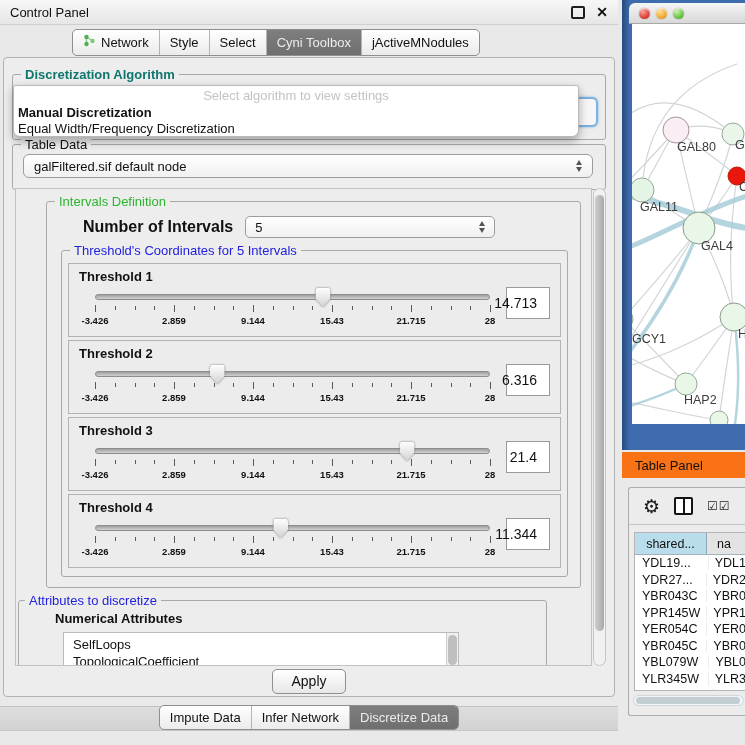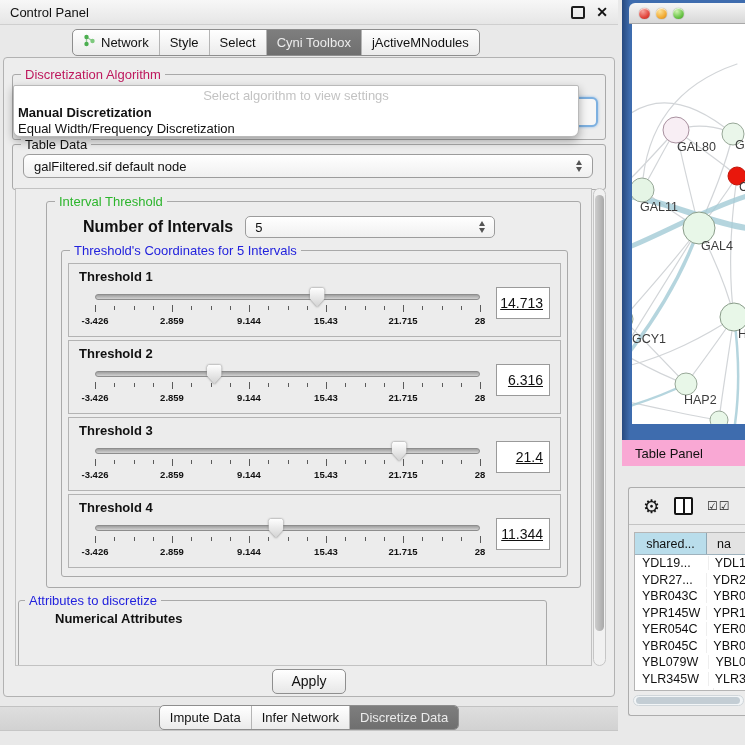--- a/index.html
+++ b/index.html
@@ -19,21 +19,21 @@
   .seg{display:flex;align-items:center;gap:5px;padding:4px 10px 5px;font-size:13px;
     border-left:1px solid #b5b5b5;white-space:nowrap;}
   .seg:first-child{border-left:none;}
   .seg.sel{background:linear-gradient(#7e7e7e,#6f6f6f);color:#ececec;}
   .tabbar{position:absolute;top:29px;left:72px;}
   .frame{position:absolute;left:3px;top:57px;width:612px;height:640px;background:#ededed;
     border:1px solid #b2b2b2;border-radius:4px;box-sizing:border-box;}
   .grp{position:absolute;border:1px solid #a9a9a9;border-radius:3px;}
   .grp-lbl{position:absolute;top:-8px;left:8px;background:#ededed;padding:0 4px;font-size:13px;white-space:nowrap;}
   .g-disc{left:8px;top:16px;width:592px;height:64px;}
-  .g-disc .grp-lbl{color:#be185d;}
+  .g-disc .grp-lbl{color:#0f766e;font-weight:bold;}
   .focus-frag{position:absolute;left:556px;top:39px;width:34px;height:26px;border:2px solid #7db0e0;
     border-radius:6px;background:#f6f6f6;box-shadow:0 0 3px #8ab8e4;z-index:5;}
   .popup{position:absolute;left:9px;top:27px;width:566px;height:52px;background:#fff;
     border:1px solid #b9b9b9;border-radius:2px 2px 7px 7px;box-shadow:0 4px 10px rgba(0,0,0,.32);
     z-index:40;font-size:13px;box-sizing:border-box;padding-top:2px;}
   .popup .ph{height:17px;text-align:center;color:#c3c3c3;}
   .popup .opt{height:16px;line-height:16px;padding-left:4px;}
   .popup .opt.b{font-weight:bold;}
   .g-td{left:8px;top:86px;width:592px;height:44px;}
   .mac-combo{position:absolute;left:10px;top:9px;right:12px;height:24px;border:1px solid #9c9c9c;
@@ -68,22 +68,22 @@
   .thumb{position:absolute;top:-2px;width:15px;height:19px;transform:translateX(-50%);
     filter:drop-shadow(0 0 1px #7a7a7a);}
   .thumb i{display:block;width:100%;height:100%;background:linear-gradient(#fefefe,#d2d2d2);
     clip-path:polygon(10% 0,90% 0,100% 12%,100% 55%,50% 100%,0 55%,0 12%);}
   .ticks{position:absolute;left:0;right:0;top:15px;height:8px;}
   .tick{position:absolute;width:1px;background:#5a5a5a;}
   .tick.mi{height:4px;top:1px;}
   .tick.ma{height:7px;top:0;}
   .tlbls{position:absolute;left:0;right:0;top:25px;height:12px;font-size:9.5px;font-weight:bold;}
   .tl{position:absolute;transform:translateX(-50%);white-space:nowrap;}
-  .val{width:54px;height:32px;margin-left:16px;margin-right:2px;background:#fff;border:1px solid #9a9a9a;
-    display:flex;align-items:center;justify-content:flex-end;padding-right:6px;font-size:14px;box-sizing:border-box;text-decoration:underline;}
+  .val{width:44px;height:32px;margin-left:16px;margin-right:2px;background:#fff;border:1px solid #9a9a9a;
+    display:flex;align-items:center;justify-content:flex-end;padding-right:12px;font-size:14px;box-sizing:border-box;}
   .g-attr{position:relative;margin:12px 44px 0 2px;border:1px solid #a9a9a9;border-radius:3px;
     padding:10px 10px 10px;height:92px;box-sizing:border-box;}
   .g-attr .grp-lbl{left:6px;}
   .na-lbl{font-weight:bold;font-size:13px;margin:0 0 6px 26px;}
   .attr-list{position:relative;margin-left:34px;width:396px;height:50px;background:#fff;
     border:1px solid #bbb;overflow:hidden;font-size:13px;padding:3px 0 0 9px;box-sizing:border-box;}
   .attr-item{height:17px;line-height:17px;}
   .attr-sb{position:absolute;right:0;top:0;bottom:0;width:11px;background:#f0f0f0;border-left:1px solid #ccc;}
   .attr-sb .ath{position:absolute;left:1px;right:1px;top:2px;height:30px;background:#bfbfbf;border-radius:5px;}
   .apply-row{position:absolute;left:0;right:0;top:611px;text-align:center;}
@@ -99,22 +99,22 @@
   .net-title{position:absolute;left:7px;top:3px;right:0;height:21px;
     background:linear-gradient(#f6f6f6,#d8d8d8);border-bottom:1px solid #a8a8a8;
     border-top-left-radius:6px;display:flex;align-items:center;padding-left:10px;gap:6px;box-sizing:border-box;}
   .tl-btn{width:11px;height:11px;border-radius:50%;box-shadow:inset 0 1px 1px rgba(255,255,255,.75),0 0 1px rgba(0,0,0,.55);}
   .tl-red{background:radial-gradient(circle at 35% 30%,#f7a49c,#e1443a 60%,#b02f26);}
   .tl-yellow{background:radial-gradient(circle at 35% 30%,#fbe29a,#f2ab33 60%,#c77f1d);}
   .tl-green{background:radial-gradient(circle at 35% 30%,#cff3b0,#69c446 60%,#449626);}
   .net-canvas{position:absolute;left:10px;top:24px;width:113px;height:400px;background:#fff;overflow:hidden;}
   .net-canvas svg{display:block;}
   
-  .tp-title{position:absolute;left:622px;top:440px;width:123px;height:26px;display:flex;
-    align-items:center;padding-left:13px;font-size:13px;background:#f9a8d4;box-sizing:border-box;}
+  .tp-title{position:absolute;left:622px;top:452px;width:123px;height:26px;display:flex;
+    align-items:center;padding-left:13px;font-size:13px;background:#f97316;box-sizing:border-box;}
   .tpanel{position:absolute;left:628px;top:487px;width:118px;height:229px;background:#ececec;
     border:1px solid #adadad;border-right:none;border-radius:3px 0 0 3px;box-sizing:border-box;}
   .tp-toolbar{position:absolute;left:0;top:0;right:0;height:37px;border-bottom:1px solid #c4c4c4;
     display:flex;align-items:center;gap:14px;padding-left:14px;box-sizing:border-box;}
   .gear{font-size:19px;line-height:1;color:#161616;}
   .colico{width:15px;height:14px;border:2px solid #141414;border-radius:2px;display:flex;background:#fff;}
   .colico .cl{flex:1;border-right:2px solid #141414;}
   .colico .cr{flex:1;}
   .checks{font-size:12px;letter-spacing:1px;color:#222;}
   .tp-table{position:absolute;left:5px;top:44px;right:0;bottom:24px;background:#fff;
@@ -193,21 +193,21 @@
           <span>galFiltered.sif default node</span>
           <span class="step">
               <i class="tri-u"></i>
               <i class="tri-d"></i>
             </span>
         </div>
       </div>
 
       <div class="vp">
         <div class="g-int grp" style="position:relative">
-          <span class="grp-lbl lbl-green">Interval Threshold</span>
+          <span class="grp-lbl lbl-green">Intervals Definition</span>
           <div class="num-row">
             <span class="num-lbl">Number of Intervals</span>
             <div class="num-combo">
               <span>5</span>
               <span class="step">
                   <i class="tri-u"></i>
                   <i class="tri-d"></i>
                 </span>
             </div>
           </div>
@@ -386,20 +386,29 @@
           <div class="val">11.344</div>
         </div>
       </div>
               </div>
           </div>
         </div>
 
         <div class="g-attr grp" style="position:relative">
           <span class="grp-lbl lbl-blue">Attributes to discretize</span>
           <div class="na-lbl">Numerical Attributes</div>
+          <div class="attr-list">
+            <div>
+                <div class="attr-item">SelfLoops</div>
+                <div class="attr-item">TopologicalCoefficient</div>
+              </div>
+            <div class="attr-sb">
+                <div class="ath"></div>
+              </div>
+          </div>
         </div>
       </div>
       <div class="vsb">
           <div class="vth"></div>
         </div>
 
       <div class="apply-row">
         <span class="btn">Apply</span>
       </div>
     </div>

